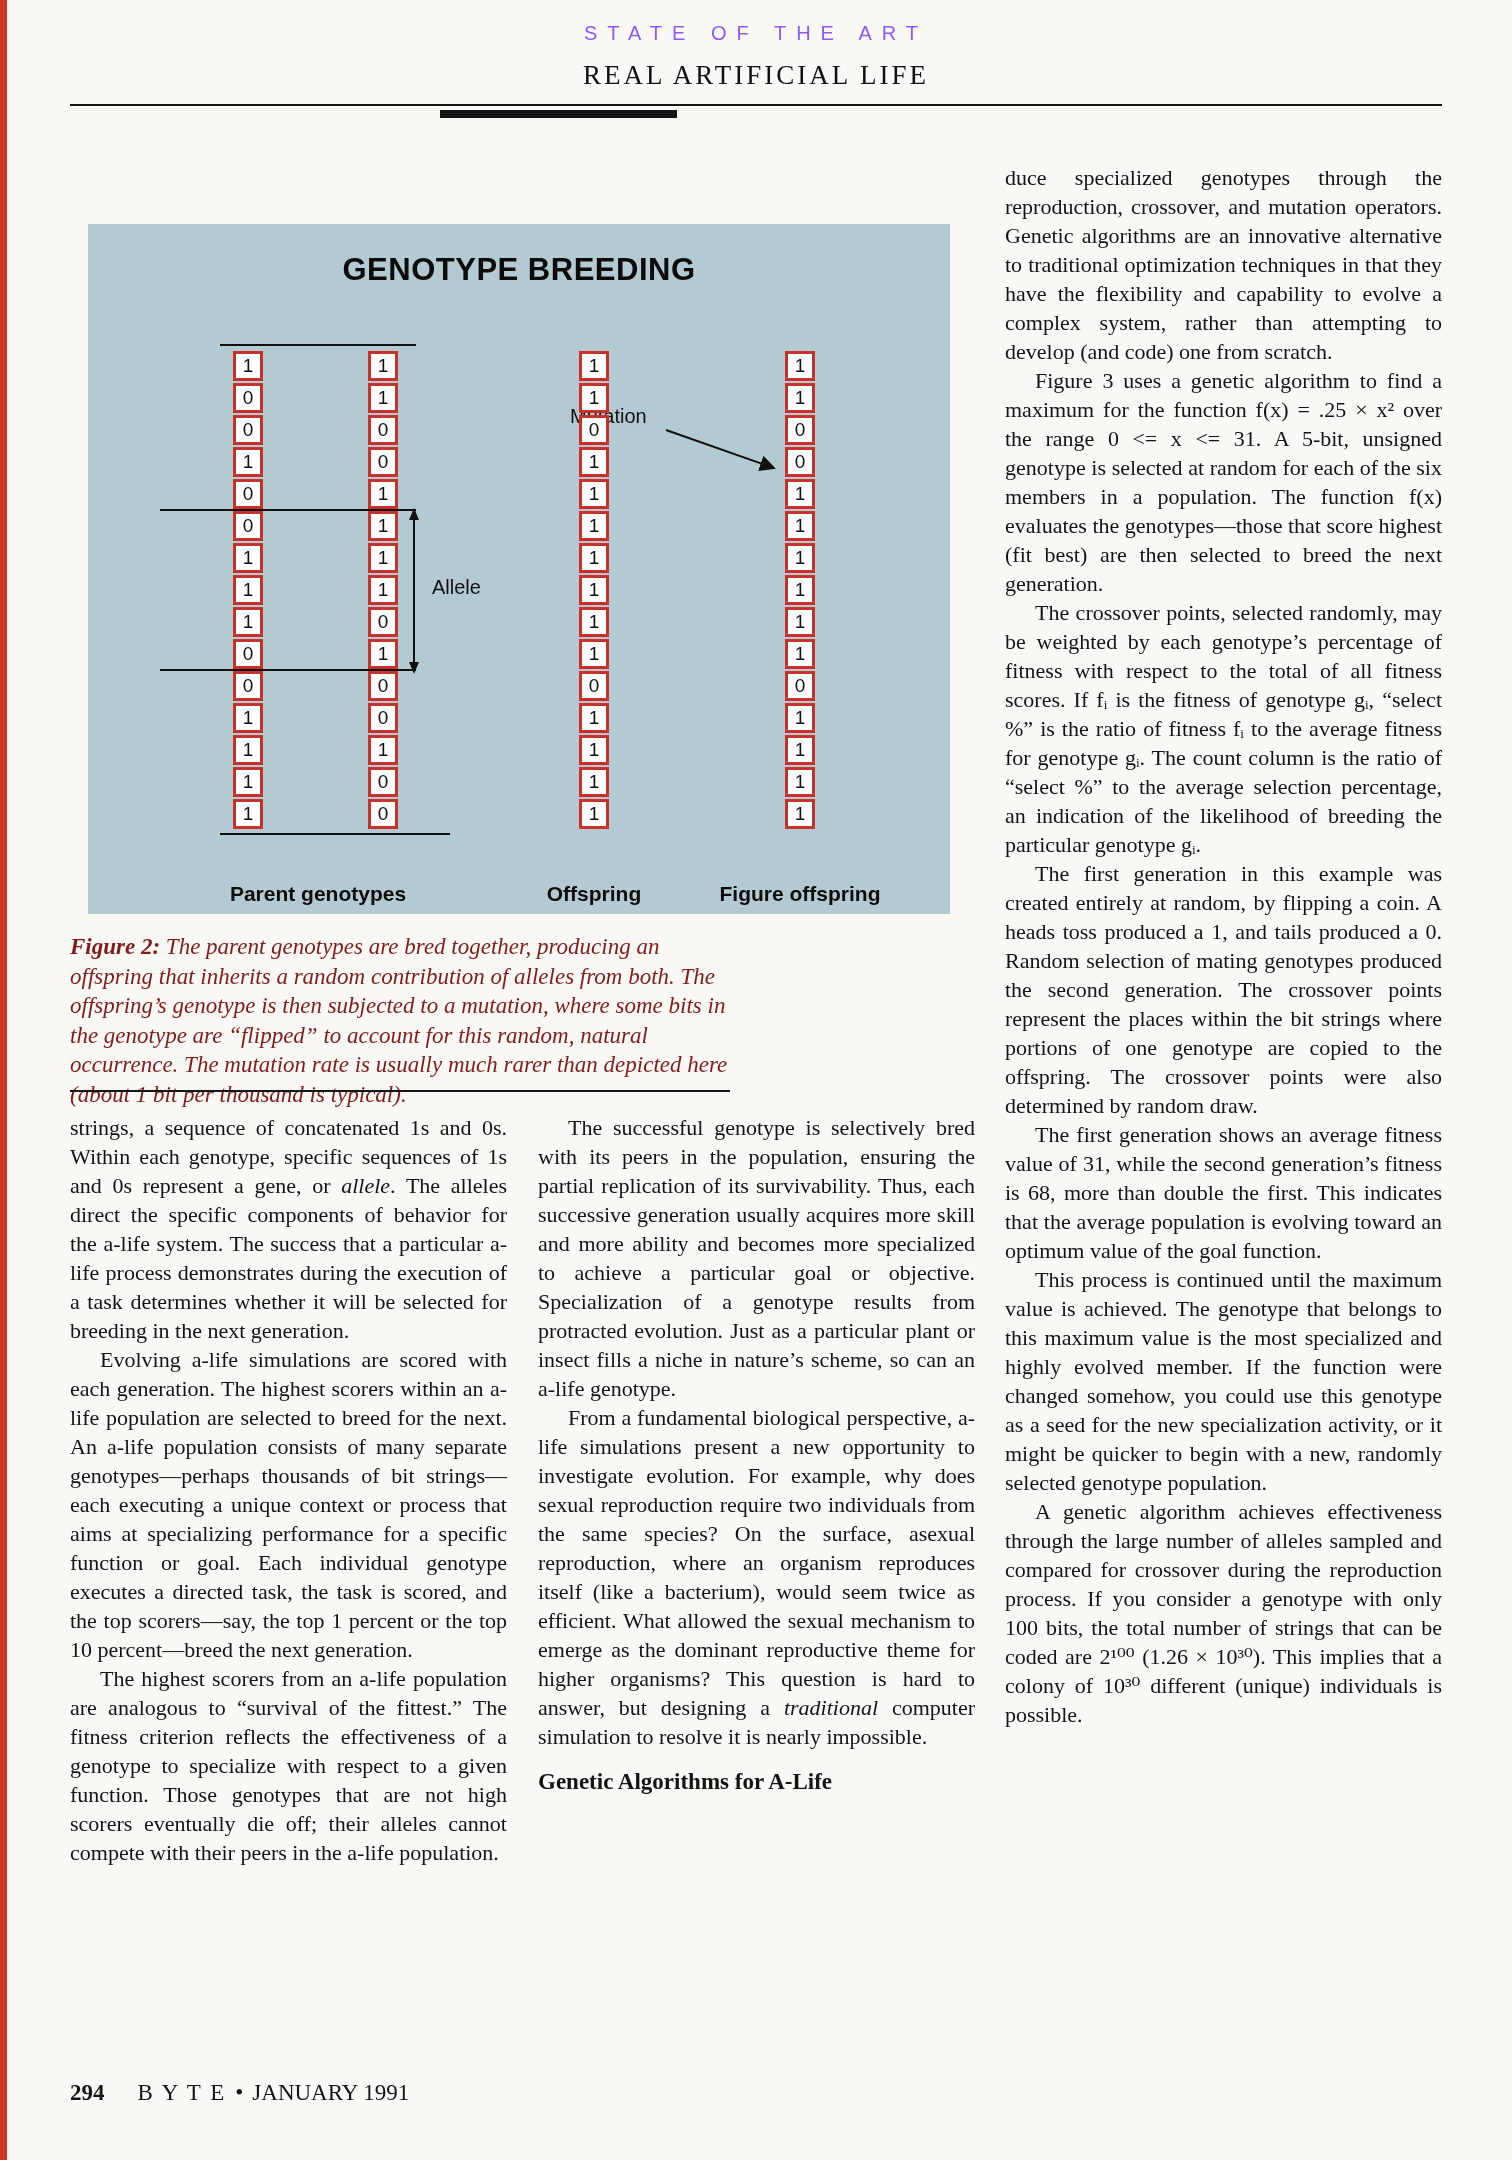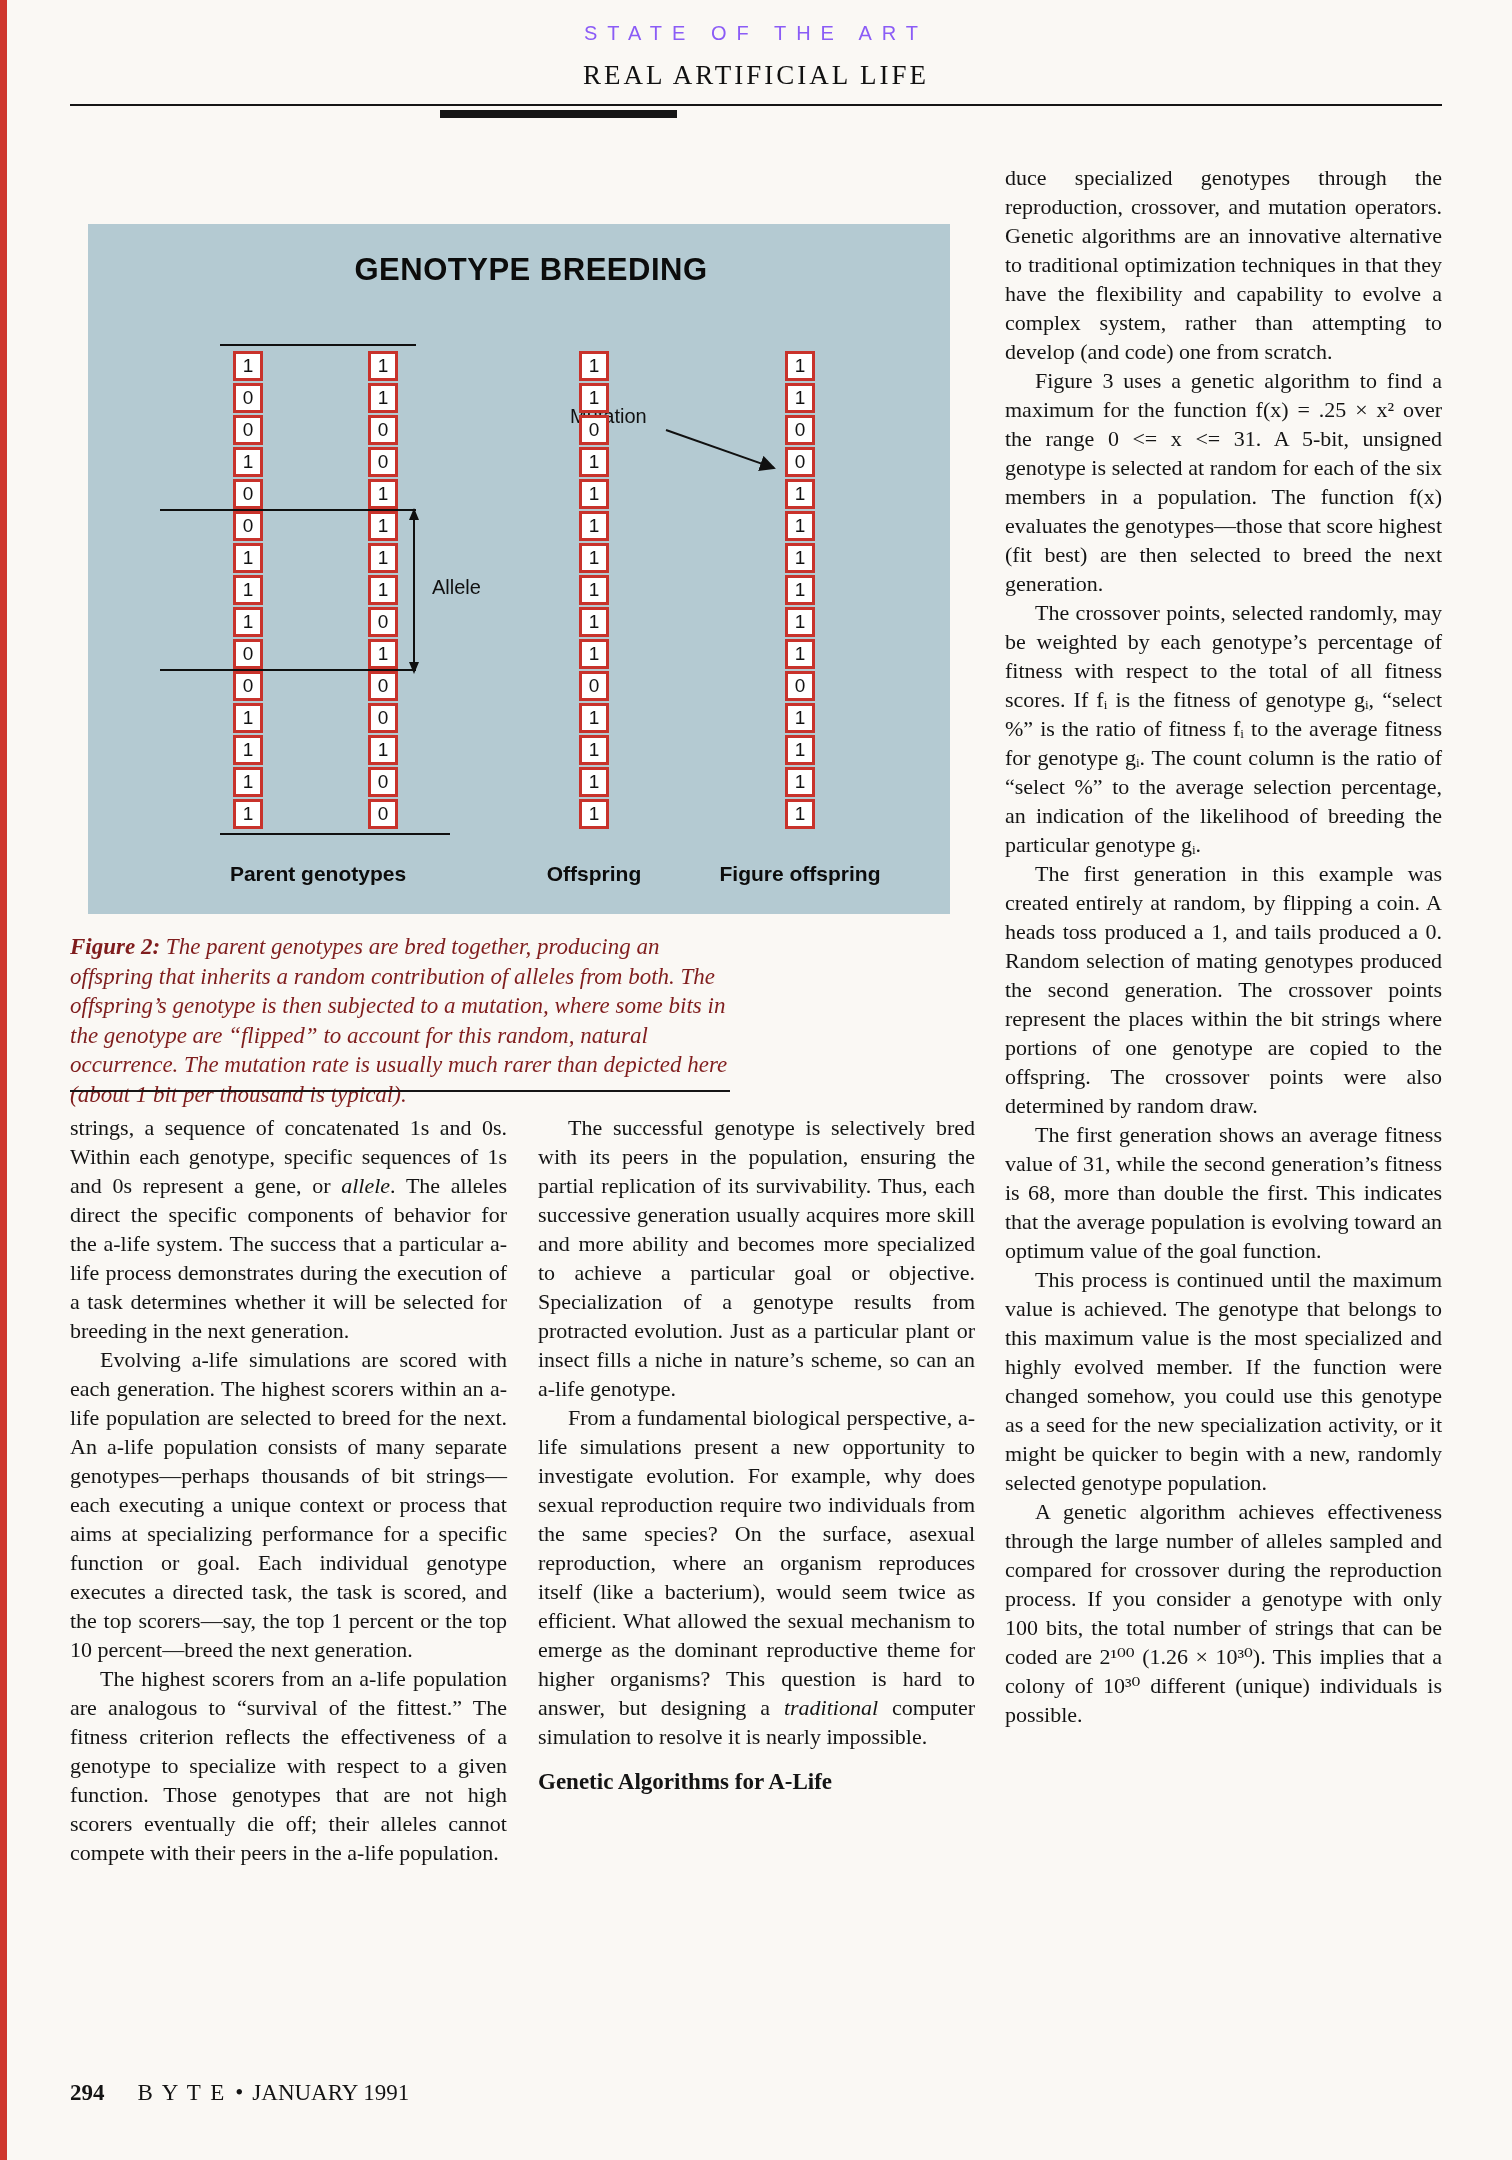--- a/index.html
+++ b/index.html
@@ -24,40 +24,40 @@
   }
   .header-rule { position:absolute; left:70px; top:104px; width:1372px; height:2px; background:#151515; }
   .header-bar  { position:absolute; left:440px; top:110px; width:237px; height:8px; background:#151515; }
 
   
   .figure-box {
     position:absolute; left:88px; top:224px; width:862px; height:690px;
     background:#b4cad2;
   }
   .fig-title {
-    position:absolute; top:28px; left:12px; width:100%; text-align:center;
+    position:absolute; top:28px; left:0; width:100%; text-align:center;
     font-family:"Liberation Sans","DejaVu Sans",sans-serif;
     font-weight:bold; font-size:31px; letter-spacing:0.5px; color:#0c0c0c;
   }
   .bit-cell {
     position:absolute; width:30px; height:30px;
     background:#ffffff; border:3px solid #c8322b;
     font-family:"Liberation Sans","DejaVu Sans",sans-serif;
     font-size:19px; line-height:24px; text-align:center; color:#111;
   }
   .xline { position:absolute; height:2px; background:#101010; }
   .fig-label {
     position:absolute;
     font-family:"Liberation Sans","DejaVu Sans",sans-serif;
     font-size:20px; color:#111;
   }
   .col-label {
     position:absolute; text-align:center;
     font-family:"Liberation Sans","DejaVu Sans",sans-serif;
-    font-weight:bold; font-size:21px; color:#0c0c0c;
+    font-weight:bold; font-size:21px; color:#0c0c0c;margin-top:20px;
   }
   .allele-arrow { position:absolute; left:316px; top:282px; }
   .mutation-arrow { position:absolute; left:572px; top:196px; }
 
   
   .caption {
     position:absolute; left:70px; top:932px; width:662px;
     font-style:italic; font-size:23px; line-height:29.5px; text-align:left; color:#7f1d1d;
   }
   .caption .cap-label { font-weight:bold; }

